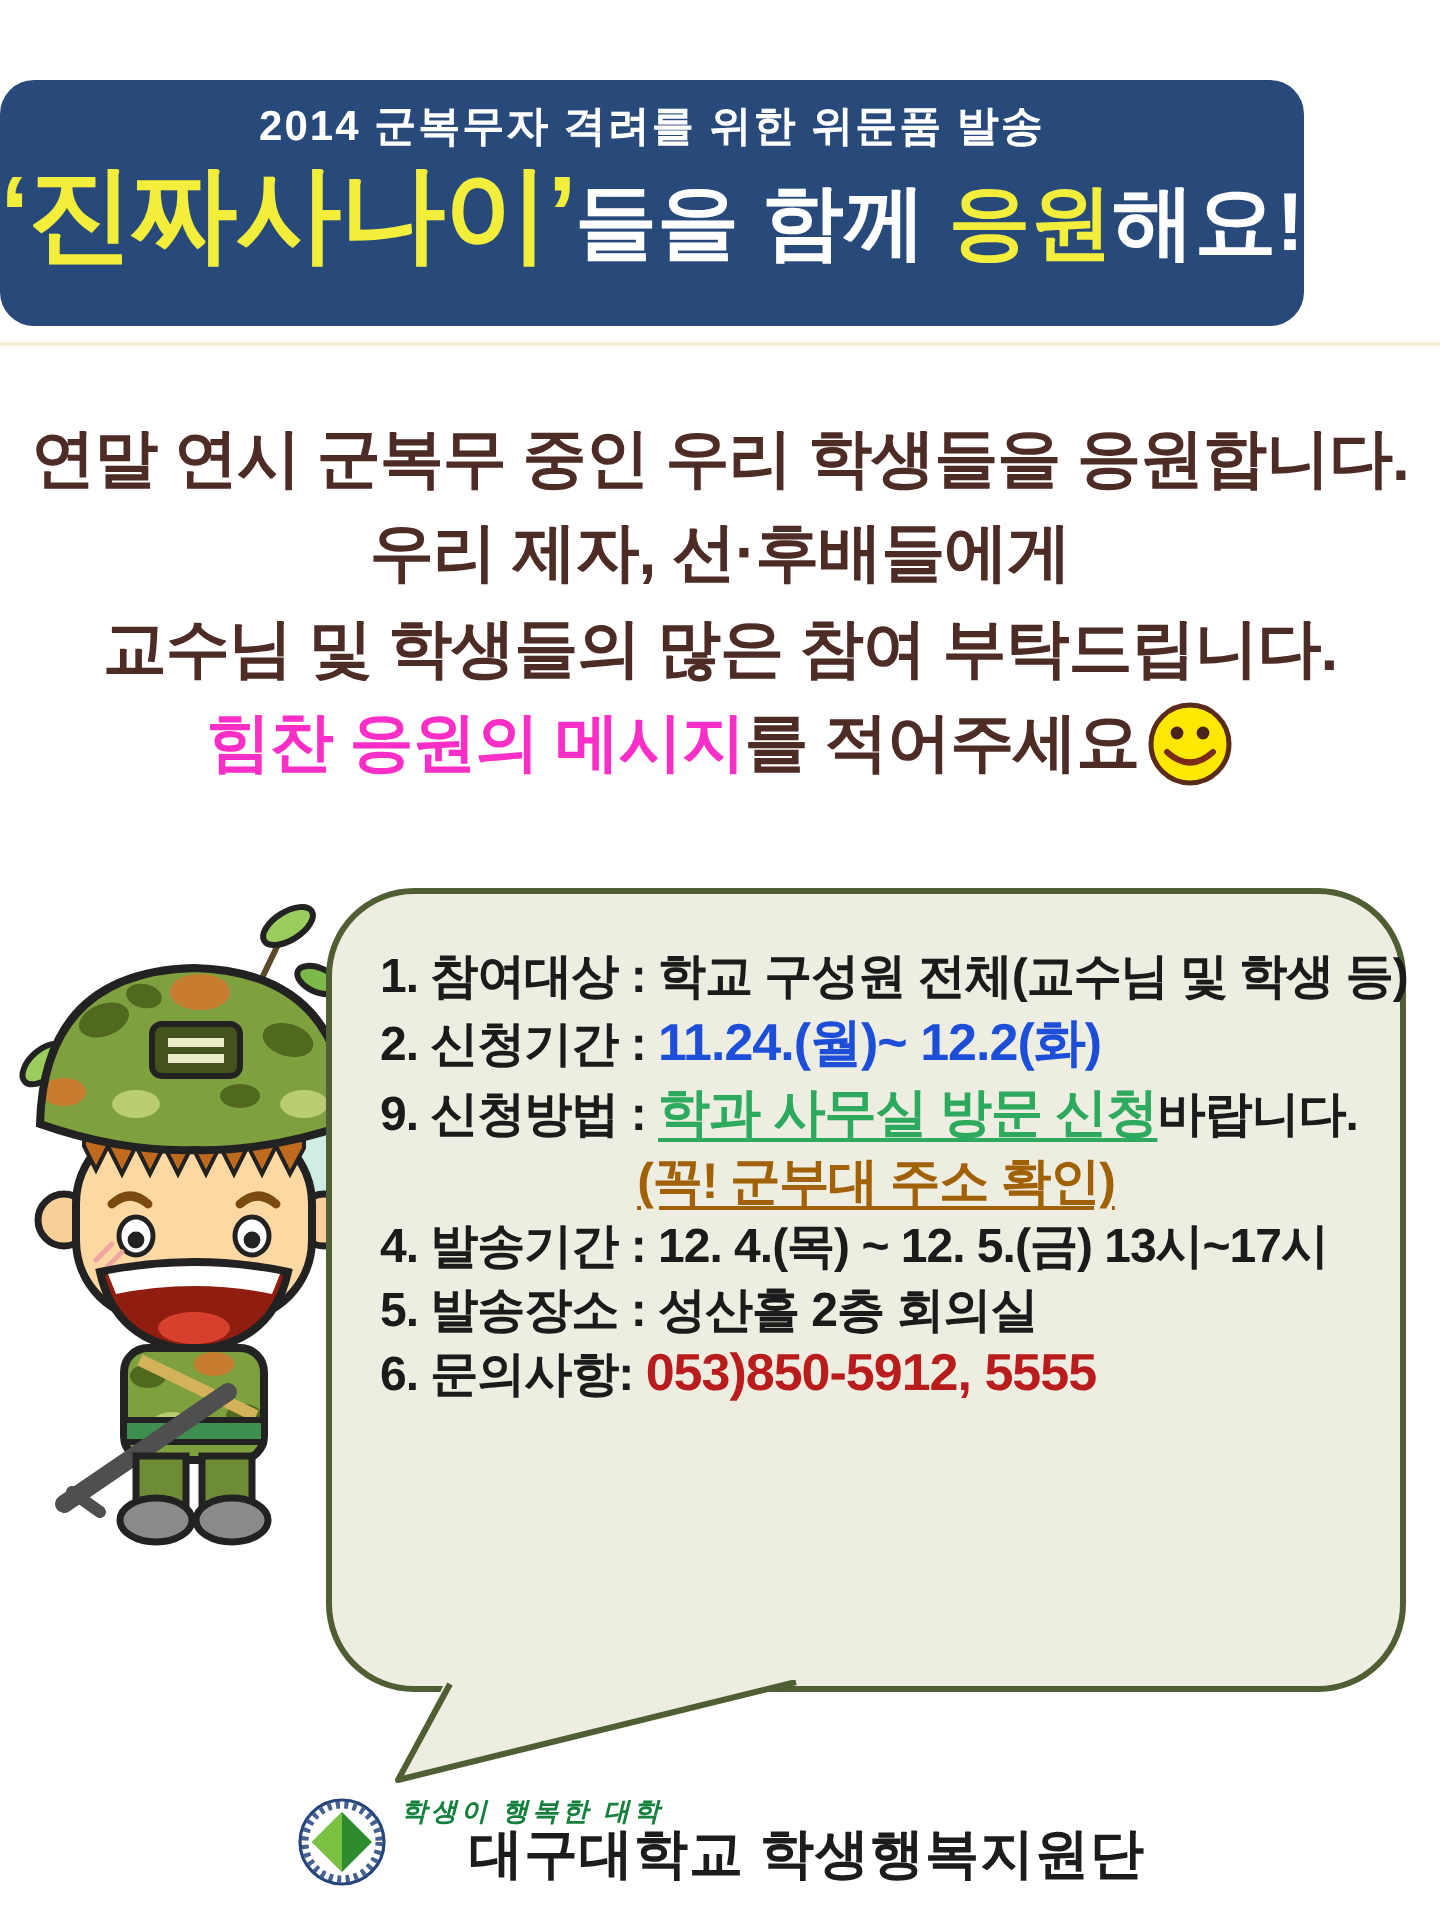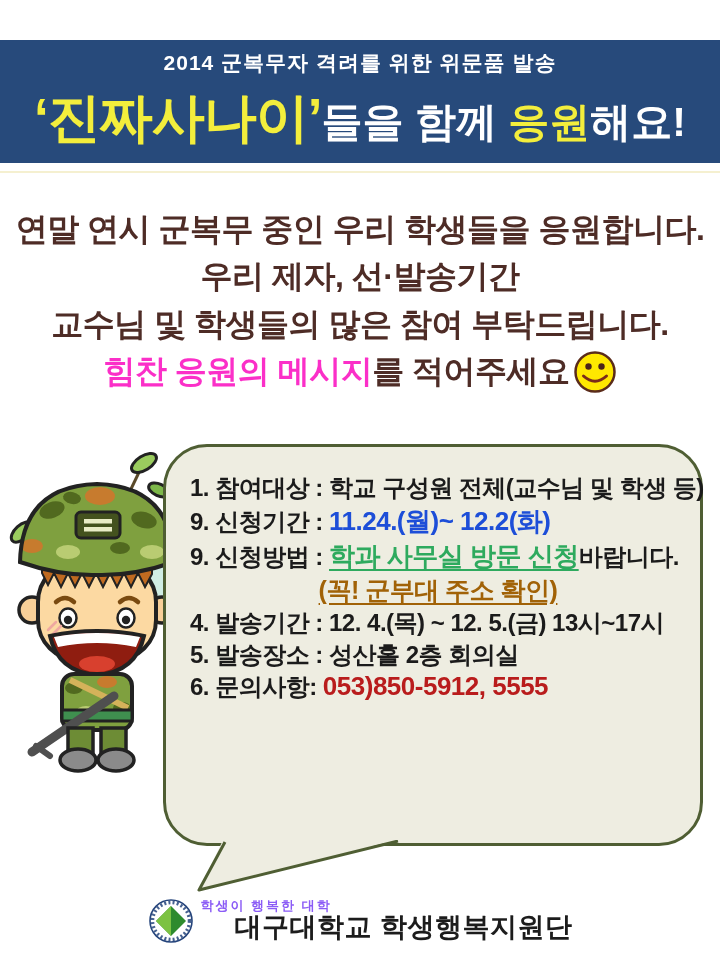--- a/index.html
+++ b/index.html
@@ -3,28 +3,28 @@
 <meta charset="utf-8">
 <style>
   html,body{margin:0;padding:0;background:#888;}
   .poster{
     position:relative;width:720px;height:960px;margin:0 auto;
     background:#ffffff;overflow:hidden;
     font-family:"Liberation Sans","DejaVu Sans",sans-serif;
   }
   
   .header-band{
-    position:absolute;top:40px;left:0;width:720px;height:123px;
-    background:#274a7b;text-align:center;color:#ffffff;
+    position:absolute;top:40px;left:0;width:652px;height:123px;
+    background:#274a7b;text-align:center;color:#ffffff;border-radius:17px;
   }
   .header-subtitle{
     margin-top:9px;font-size:21px;font-weight:bold;letter-spacing:1px;
   }
   .header-title{
-    margin-top:11px;font-size:41px;font-weight:bold;line-height:1.15;white-space:nowrap;
+    margin-top:1px;font-size:41px;font-weight:bold;line-height:1.15;white-space:nowrap;
   }
   .header-title .quoted{font-size:53px;color:#f3ee3c;letter-spacing:-1px;}
   .header-title .accent{color:#f3ee3c;}
   .header-underline{
     position:absolute;top:171px;left:0;width:720px;height:2px;background:#f5f0d0;
   }
   
   .intro{
     position:absolute;top:206px;left:0;width:720px;text-align:center;
     font-size:32px;font-weight:bold;color:#4e2c26;line-height:1.48;
@@ -51,39 +51,39 @@
   .bubble .phone{color:#b91c1c;font-size:26px;}
   .bubble-tail{position:absolute;left:185px;top:840px;z-index:2;}
   
   .mascot{position:absolute;left:2px;top:450px;z-index:0;}
   
   .footer{
     position:absolute;left:0;top:897px;width:720px;
     display:flex;justify-content:center;align-items:center;gap:5px;
   }
   .footer-text{display:flex;flex-direction:column;line-height:1.1;}
-  .footer-tagline{font-size:13px;font-weight:bold;color:#8b5cf6;letter-spacing:2px;}
+  .footer-tagline{font-size:13px;font-weight:bold;color:#15803d;letter-spacing:2px;font-style:italic;}
   .footer-org{font-size:27px;font-weight:bold;color:#1c1c1c;letter-spacing:0.5px;margin-left:34px;}
 </style>
 </head>
 <body>
 
 <div class="poster">
 
   <div class="header-band">
     <div class="header-subtitle">2014 군복무자 격려를 위한 위문품 발송</div>
     <div class="header-title">
       <span class="quoted">‘진짜사나이’</span><span>들을 함께 </span><span class="accent">응원</span><span>해요!</span>
     </div>
   </div>
   <div class="header-underline"></div>
 
   <div class="intro">
     <div>연말 연시 군복무 중인 우리 학생들을 응원합니다.</div>
-    <div>우리 제자, 선·발송기간</div>
+    <div>우리 제자, 선·후배들에게</div>
     <div>교수님 및 학생들의 많은 참여 부탁드립니다.</div>
     <div><span class="hl">힘찬 응원의 메시지</span><span>를 적어주세요</span><svg class="smiley" width="44" height="44" viewBox="0 0 44 44">
         <circle cx="22" cy="22" r="19.5" fill="#ffe800" stroke="#5a2b1a" stroke-width="2.5"></circle>
         <circle cx="15.5" cy="16.5" r="3.2" fill="#4a241a"></circle>
         <circle cx="28.5" cy="16.5" r="3.2" fill="#4a241a"></circle>
         <path d="M 10.5 26 Q 22 36.5 33.5 26" fill="none" stroke="#7a2b1a" stroke-width="3" stroke-linecap="round"></path>
       </svg></div>
   </div>
 
   <svg class="mascot" width="190" height="325" viewBox="0 0 190 325">
@@ -180,21 +180,21 @@
     </g>
 
     <g>
       <ellipse cx="76" cy="310" rx="18" ry="11" fill="#8a8a8a" stroke="#222" stroke-width="3.5"></ellipse>
       <ellipse cx="114" cy="310" rx="18" ry="11" fill="#8a8a8a" stroke="#222" stroke-width="3.5"></ellipse>
     </g>
   </svg>
 
   <div class="bubble">
     <div class="line"><span>1. 참여대상 : </span><span>학교 구성원 전체(교수님 및 학생 등)</span></div>
-    <div class="line"><span>9. 신청기간 : </span><span class="blue">11.24.(월)~ 12.2(화)</span></div>
+    <div class="line"><span>2. 신청기간 : </span><span class="blue">11.24.(월)~ 12.2(화)</span></div>
     <div class="line"><span>9. 신청방법 : </span><span class="green">학과 사무실 방문 신청</span><span>바랍니다.</span></div>
     <div class="warning">(꼭! 군부대 주소 확인)</div>
     <div class="line"><span>4. 발송기간 : </span><span>12. 4.(목) ~ 12. 5.(금) 13시~17시</span></div>
     <div class="line"><span>5. 발송장소 : </span><span>성산홀 2층 회의실</span></div>
     <div class="line"><span>6. 문의사항: </span><span class="phone">053)850-5912, 5555</span></div>
   </div>
 
   <svg class="bubble-tail" width="230" height="56" viewBox="0 0 230 56">
     <polygon points="38,0 212,0 14,50" fill="#eeede1"></polygon>
     <path d="M 40 2 L 14 50 L 213 1" fill="none" stroke="#4f5e33" stroke-width="3" stroke-linejoin="round"></path>

